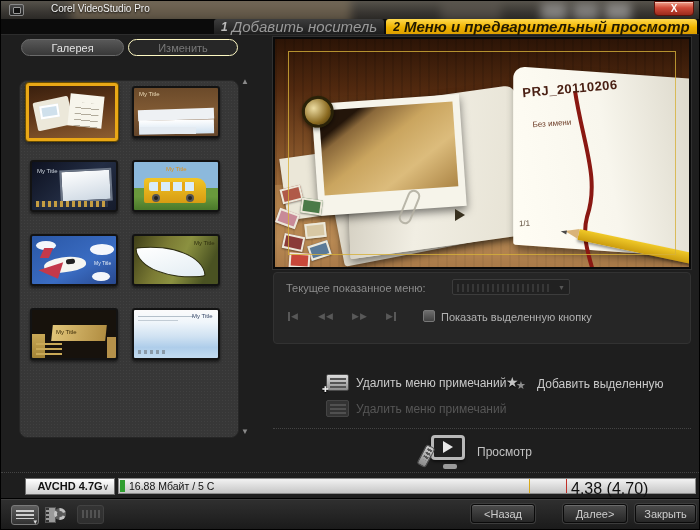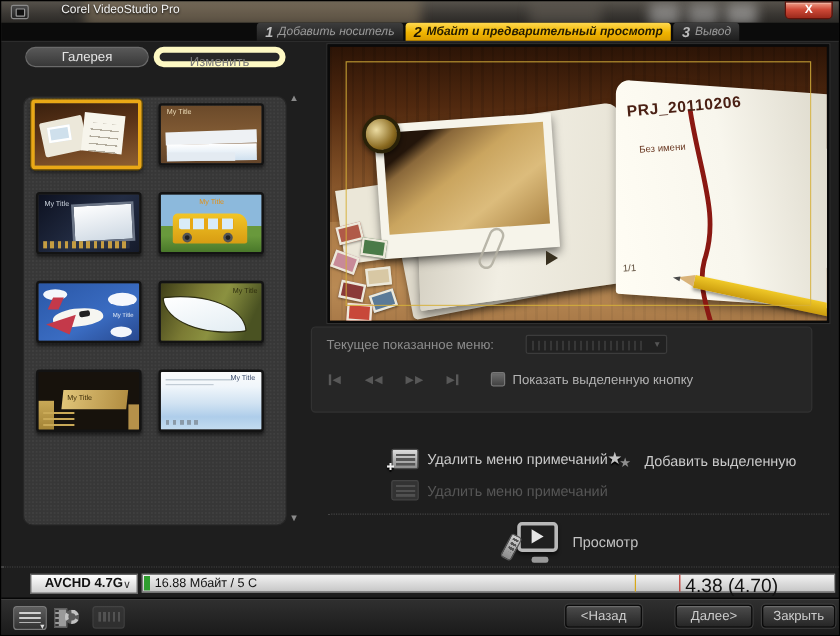--- a/index.html
+++ b/index.html
@@ -23,30 +23,30 @@
     background:linear-gradient(#f0a28c,#cf4a38 45%,#9c2a1c); border:1px solid #5e130b; border-radius:0 0 4px 4px;
     color:#fff; font-size:10px; font-weight:bold; text-align:center; line-height:14px;
     box-shadow:inset 0 1px rgba(255,255,255,.45); cursor:default; }
 
   
   .stepbar { position:absolute; left:0; top:18px; width:700px; height:16px; background:#0b0b0b;
     border-bottom:1px solid #2c2c2c; display:flex; align-items:stretch; padding-left:213px; gap:2px; }
   .step { display:flex; align-items:center; padding:0 7px; border-radius:3px 3px 0 0; font-style:italic;
     background:linear-gradient(#3d3d3d,#1d1d1d); }
   .step .num { font-size:12px; font-weight:bold; color:#bdbdbd; margin-right:4px; }
-  .step .lbl { font-size:10px; color:#9a9a9a; white-space:nowrap; }
+  .step .lbl { font-size:15px; color:#9a9a9a; white-space:nowrap; }
   .step.active { background:linear-gradient(#ffd94f,#f0b400 55%,#dc9e00); }
   .step.active .num { color:#1d1500; }
   .step.active .lbl { color:#221a00; font-weight:bold; }
 
   
   .pill-tab { position:absolute; height:17px; border-radius:9px; font-size:11px; text-align:center; line-height:16px; }
   .tab-gallery { left:20px; top:38px; width:103px; background:linear-gradient(#585858,#383838);
     border:1px solid #6a6a6a; color:#e4e4e4; }
-  .tab-edit { left:127px; top:38px; width:110px; background:#272727; border:5px solid #fef9c3; color:#787878; }
+  .tab-edit { left:127px; top:38px; width:110px; background:#272727; border:1px solid #fef9c3; color:#787878; }
   .filter-dd { position:absolute; left:18px; top:59px; width:228px; height:15px; border-radius:8px;
     background:linear-gradient(#414141,#2b2b2b); border:1px solid #161616; color:#cfcfcf; font-size:10px;
     line-height:13px; padding-left:12px; }
   .filter-dd .arr { position:absolute; right:9px; top:3px; font-size:7px; color:#c0c0c0; }
 
   .gallery { position:absolute; left:18px; top:79px; width:220px; height:358px; border-radius:8px;
     background:#373737; background-image:radial-gradient(rgba(255,255,255,.045) 1px, transparent 1px);
     background-size:3px 3px; border:1px solid #262626; }
   .scroll-arrow { position:absolute; font-size:8px; color:#8a8a8a; }
   .sa-up { left:240px; top:76px; }
@@ -151,21 +151,21 @@
   .stamp { position:absolute; width:21px; height:15px; border:2px solid #ece8da; box-shadow:0 1px 2px rgba(0,0,0,.4);}
   .st1 { left:6px; top:148px; background:#b05a48; transform:rotate(-14deg);}
   .st2 { left:26px; top:160px; background:#4a7a48; transform:rotate(8deg);}
   .st3 { left:2px; top:172px; background:#c88a98; transform:rotate(20deg);}
   .st4 { left:30px; top:184px; background:#d8c8a4; transform:rotate(-6deg);}
   .st5 { left:8px; top:196px; background:#8a3a38; transform:rotate(12deg);}
   .st6 { left:34px; top:204px; background:#5a7a98; transform:rotate(-18deg);}
   .st7 { left:14px; top:214px; background:#c8483a; transform:rotate(4deg);}
 
   
-  .controls { position:absolute; left:258px; top:271px; width:418px; height:72px; background:#262626;
+  .controls { position:absolute; left:272px; top:271px; width:418px; height:72px; background:#262626;
     border:1px solid #323232; border-radius:4px;text-align:right; }
   .cur-label { position:absolute; left:12px; top:9px; font-size:11px; color:#8c8c8c; }
   .cur-dd { position:absolute; left:178px; top:6px; width:118px; height:16px; background:#212121;
     border:1px solid #3c3c3c; border-radius:2px; }
   .cur-dd .scr { position:absolute; left:4px; top:4px; right:18px; height:8px;
     background:repeating-linear-gradient(90deg, rgba(120,120,120,.25) 0 2px, transparent 2px 5px); }
   .cur-dd .arr { position:absolute; right:4px; top:4px; font-size:7px; color:#565656; }
   .pb { position:absolute; top:38px; display:flex; align-items:center; gap:1px; color:#585858; font-size:9px; }
   .pb .bar { width:2px; height:9px; background:#585858; }
   .pb1 { left:14px; } .pb2 { left:44px; } .pb3 { left:78px; } .pb4 { left:112px; }
@@ -259,21 +259,21 @@
   </div>
   <div class="close-btn">X</div>
 
   <div class="stepbar">
     <div class="step">
       <span class="num">1</span>
       <span class="lbl">Добавить носитель</span>
     </div>
     <div class="step active">
       <span class="num">2</span>
-      <span class="lbl">Мбайт и предварительный просмотр</span>
+      <span class="lbl">Меню и предварительный просмотр</span>
     </div>
     <div class="step">
       <span class="num">3</span>
       <span class="lbl">Вывод</span>
     </div>
   </div>
 
   <div class="pill-tab tab-gallery">Галерея</div>
   <div class="pill-tab tab-edit">Изменить</div>
 

